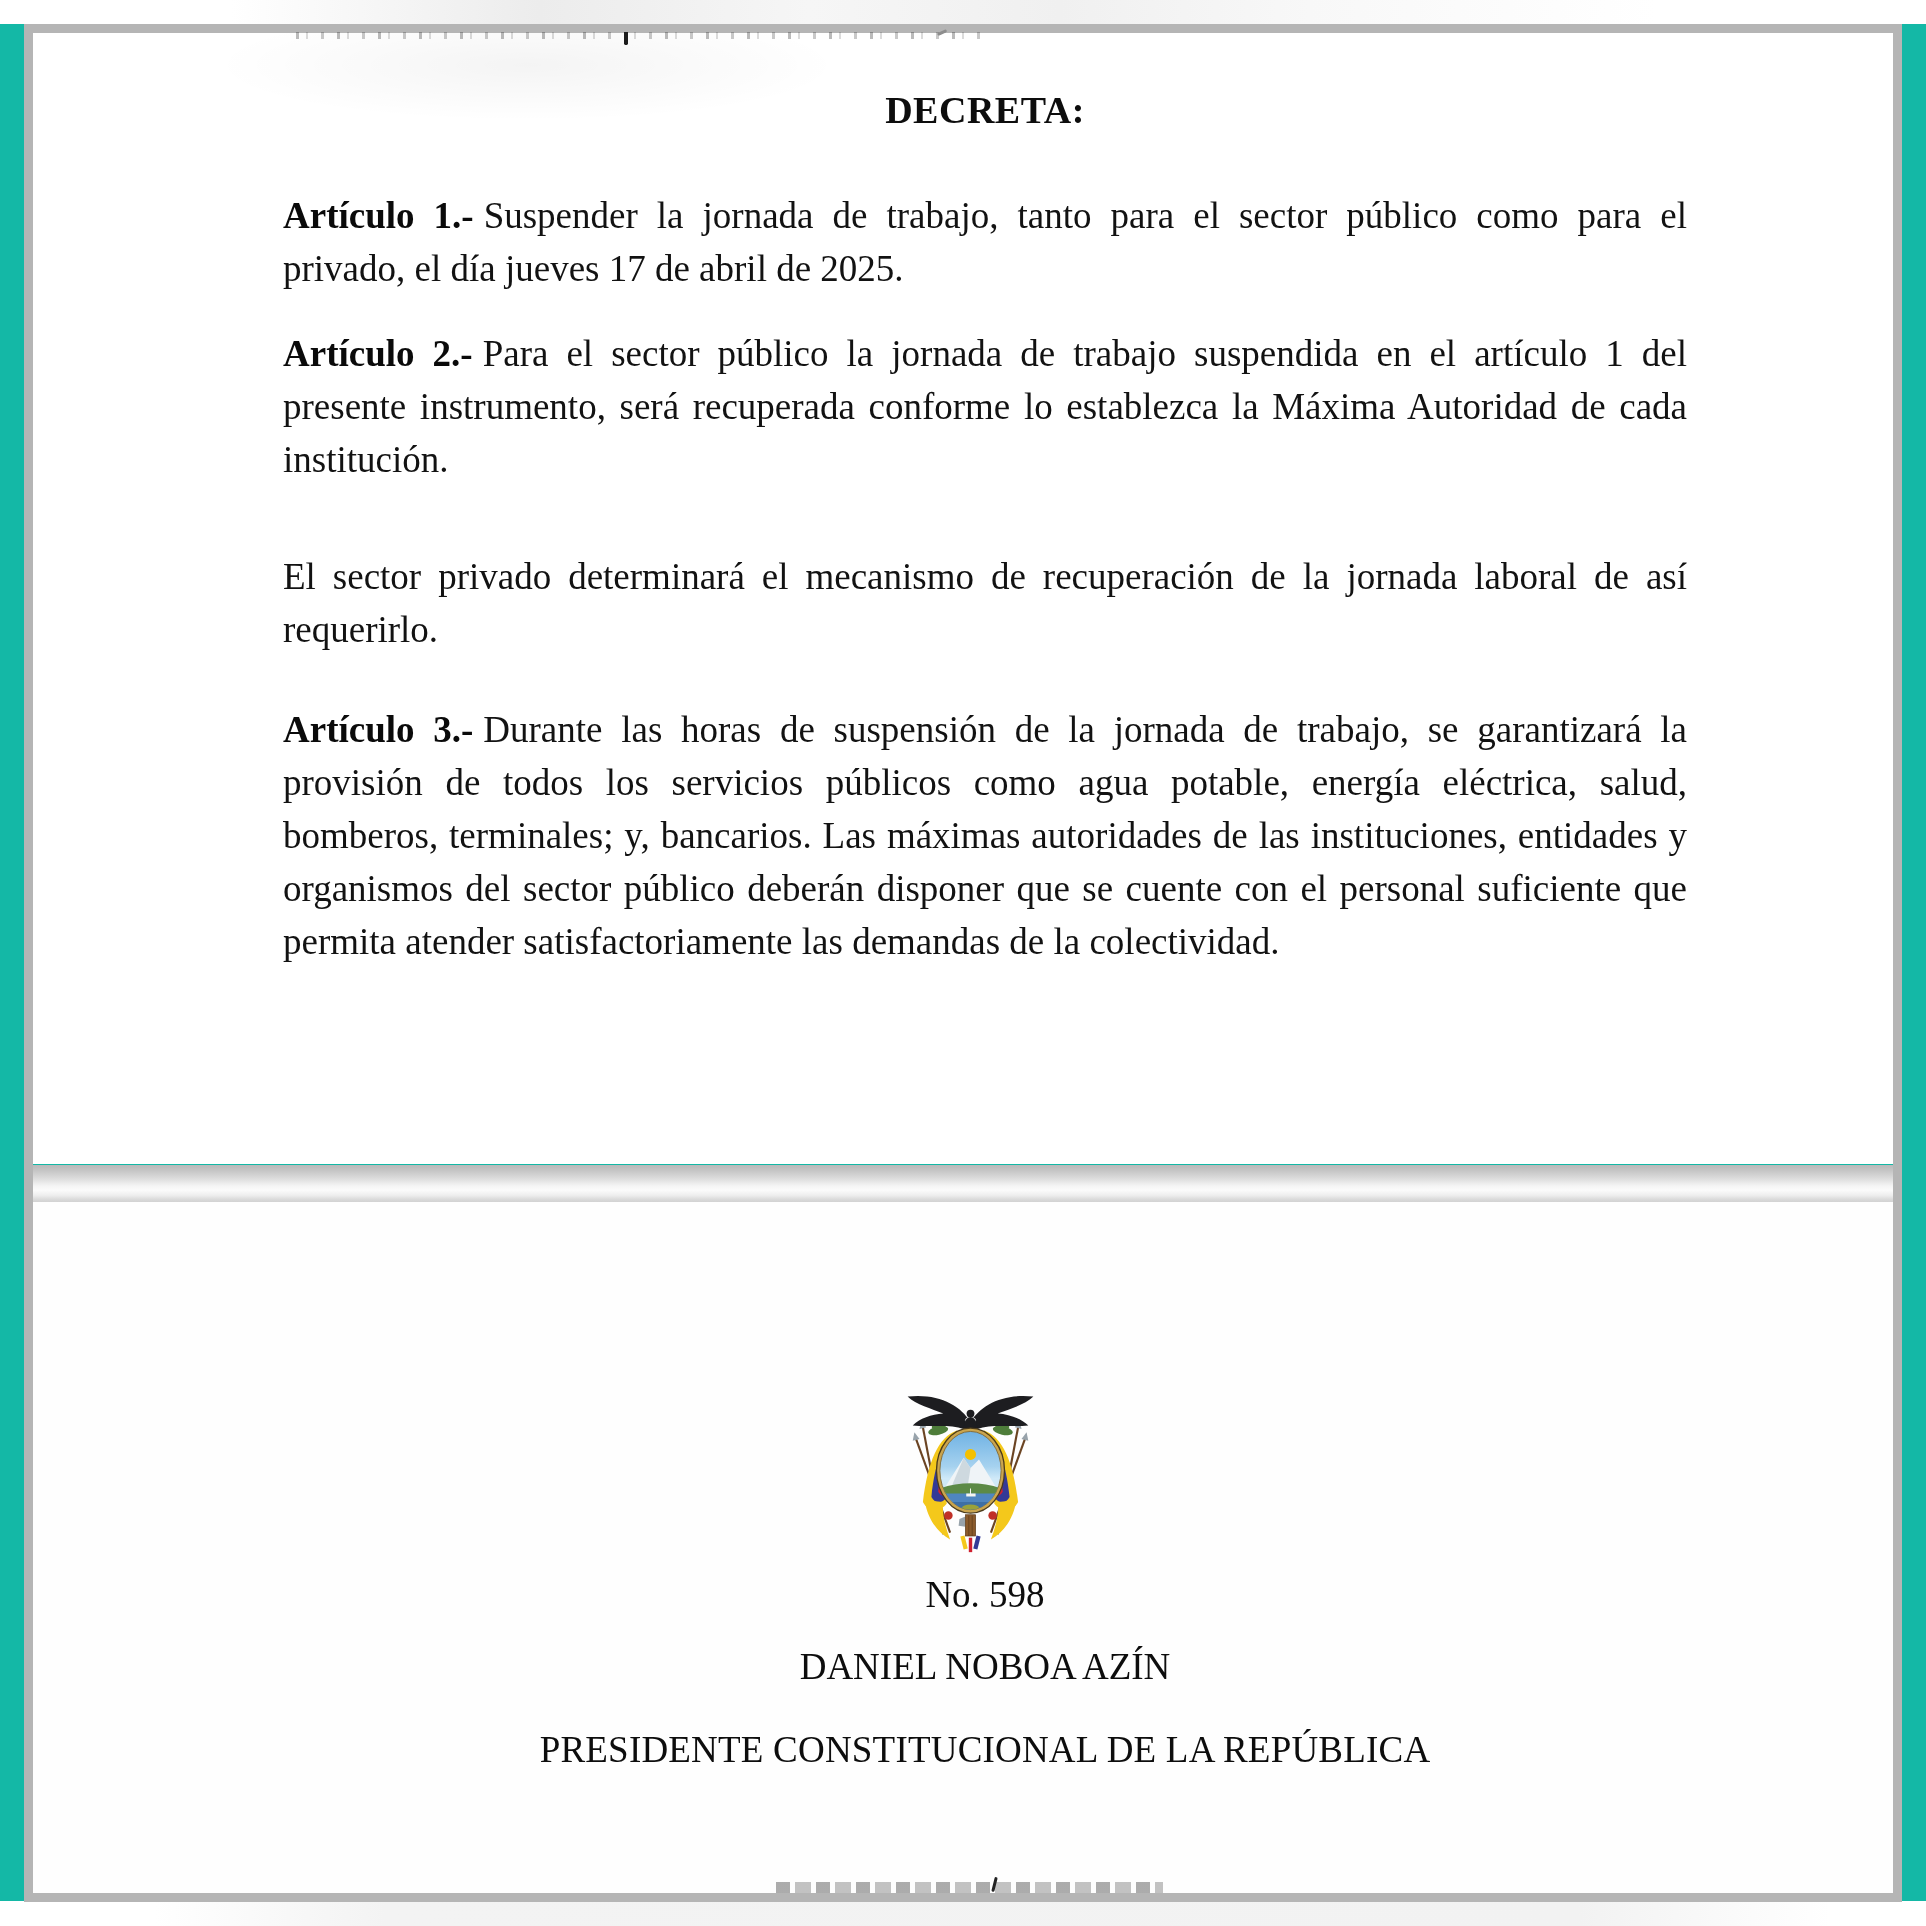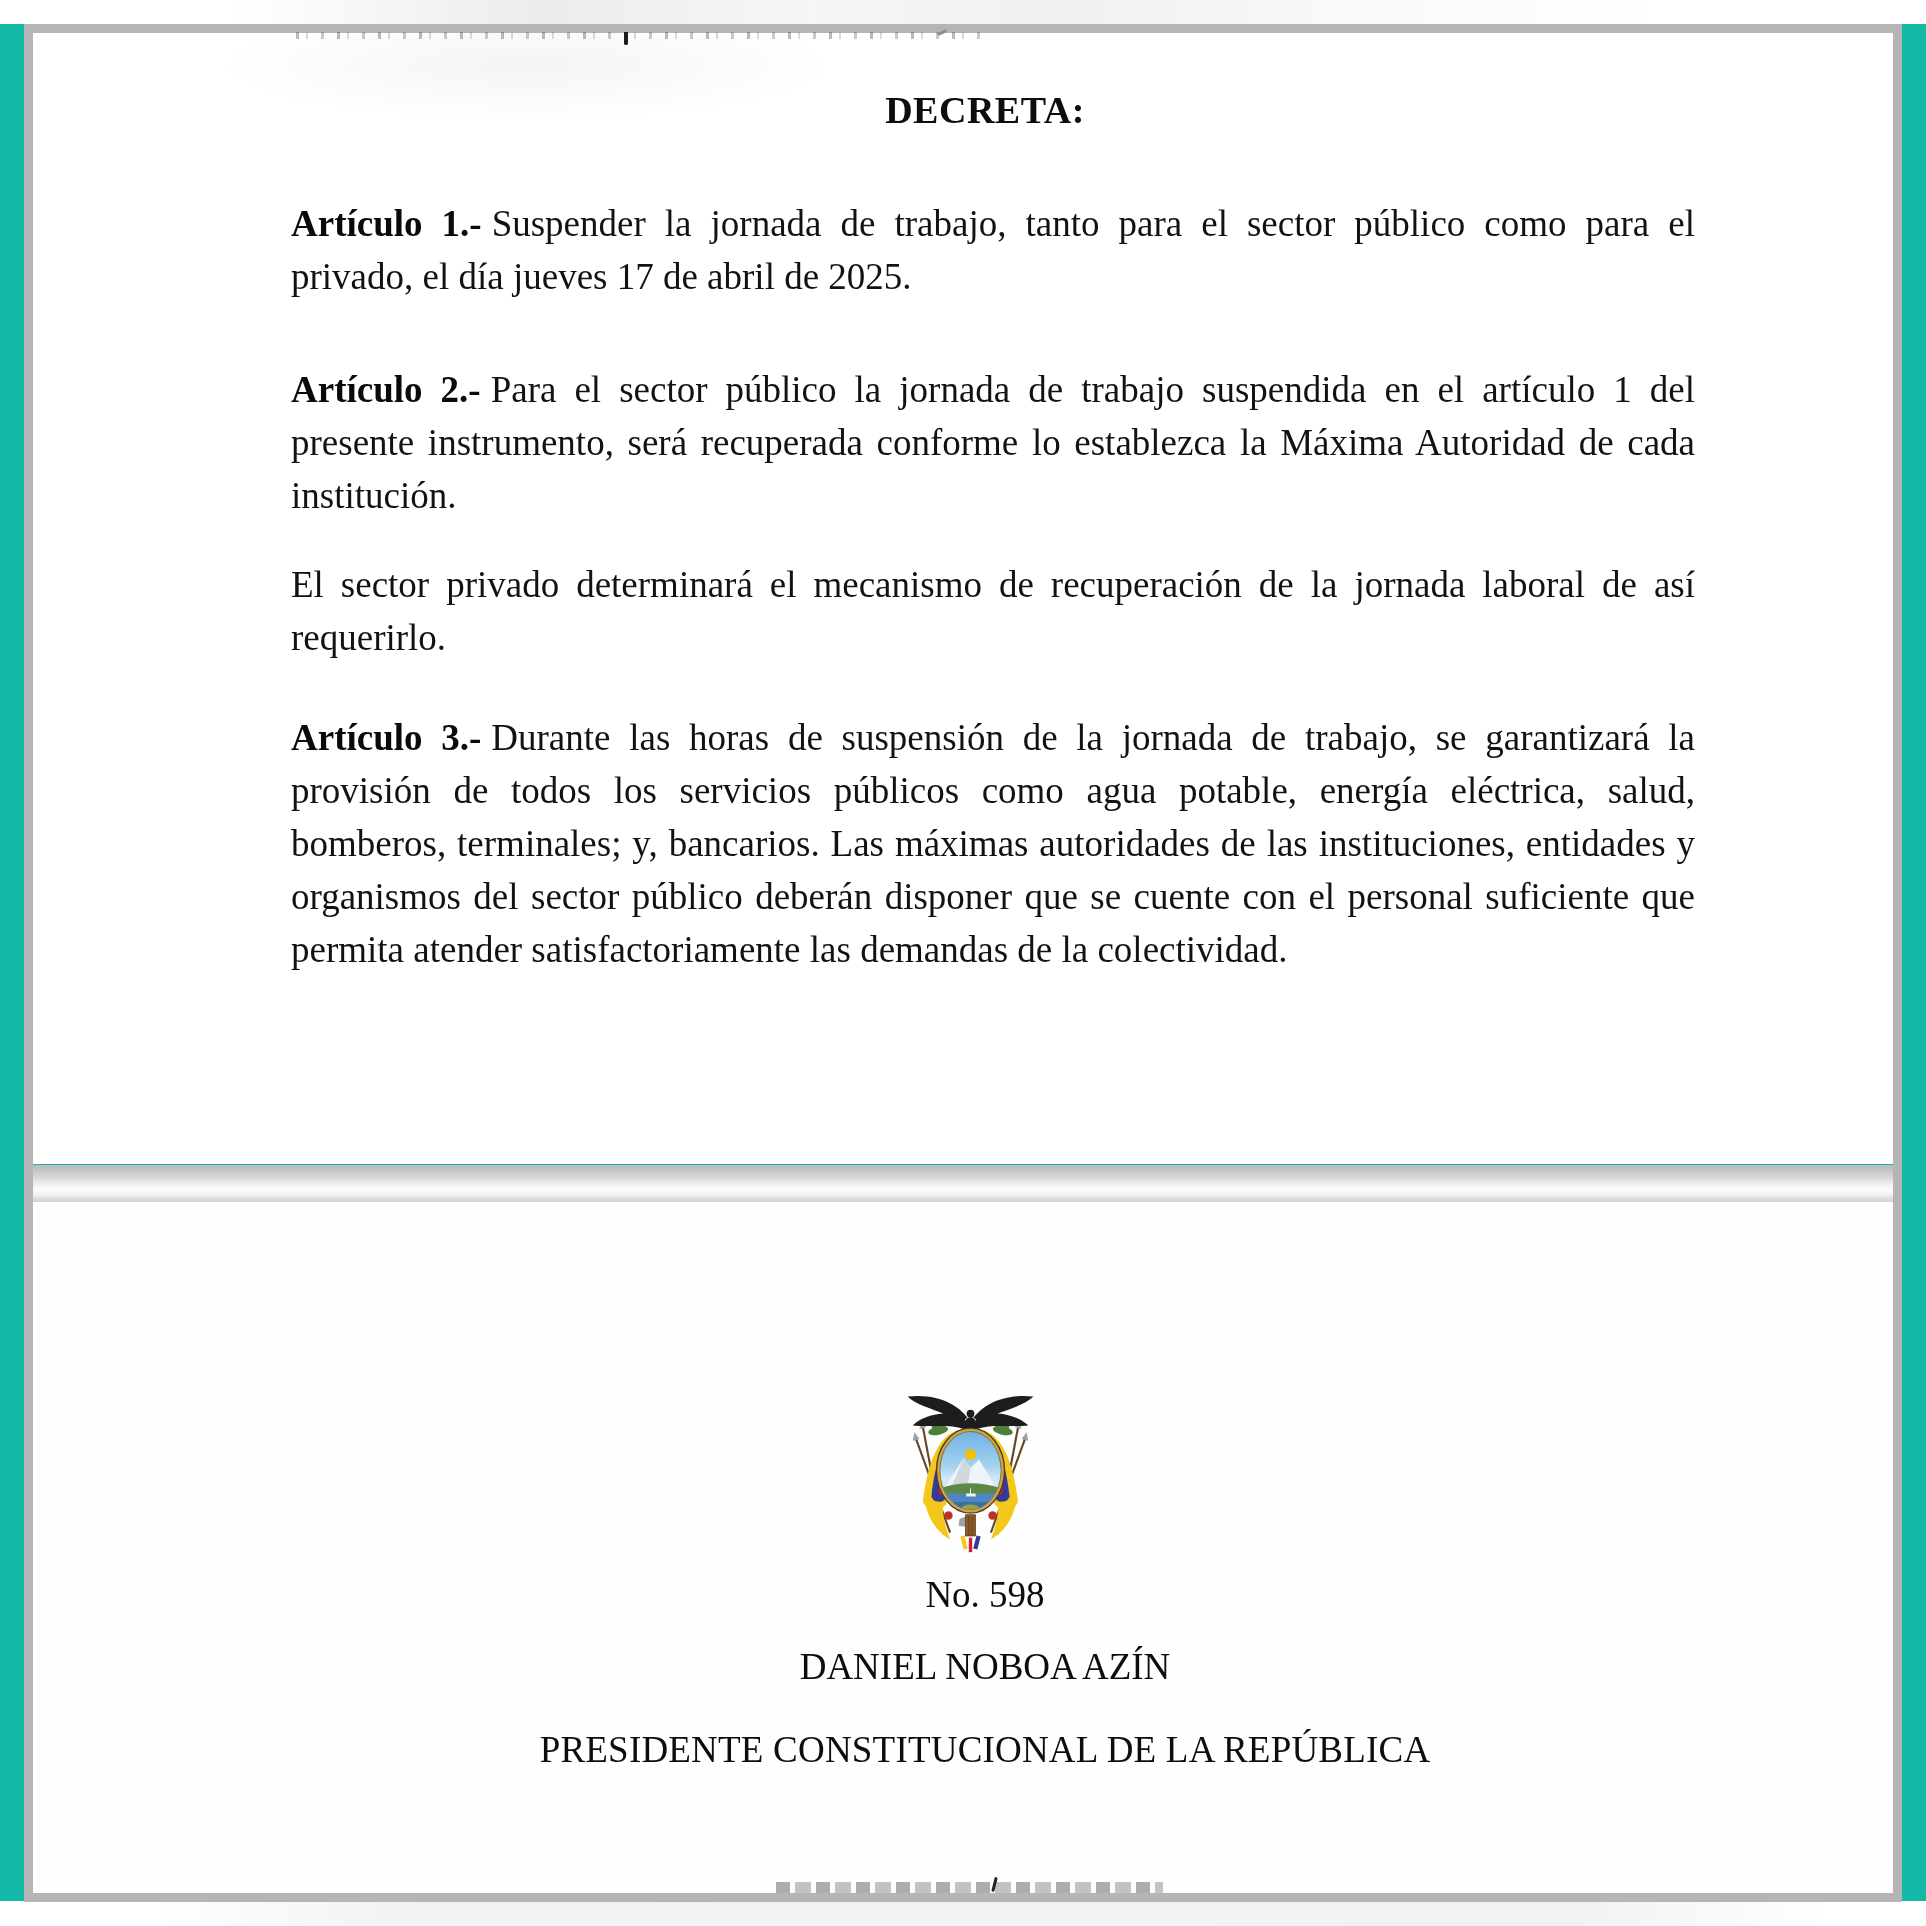--- a/index.html
+++ b/index.html
@@ -47,26 +47,26 @@
       rgba(40,40,40,.55) 0 14px, rgba(0,0,0,0) 14px 19px,
       rgba(40,40,40,.40) 19px 35px, rgba(0,0,0,0) 35px 40px);
   }
   .frag-bottom-accent{position:absolute; left:993px; top:1877px; width:3.3px; height:15px; background:#232323; transform:rotate(14deg); border-radius:1.4px;}
   
   .doc-heading{
     position:absolute; left:283px; top:88px; width:1404px;
     font-size:38px; font-weight:bold; text-align:center; letter-spacing:0.5px; color:#0d0d0d;
   }
   .para{
-    position:absolute; left:283px; width:1404px; margin:8px;
+    position:absolute; left:283px; width:1404px; margin:0;
     font-size:37px; line-height:53px; text-align:justify; text-justify:inter-word; color:#121212;
   }
   .para .plabel{font-weight:bold; padding-right:.27em; color:#0a0a0a;}
   .p-art1{top:189px;}
-  .p-art2{top:355px;}
+  .p-art2{top:327px;}
   .p-priv{top:550px;}
   .p-art3{top:703px;}
   
   .emblem{position:absolute; left:893px; top:1383px; width:155px; height:170px;}
   .c-line{
     position:absolute; left:283px; width:1404px;
     font-size:37px; font-weight:normal; text-align:center; color:#0d0d0d;
   }
   .l-num{top:1573px;}
   .l-name{top:1645px;}

